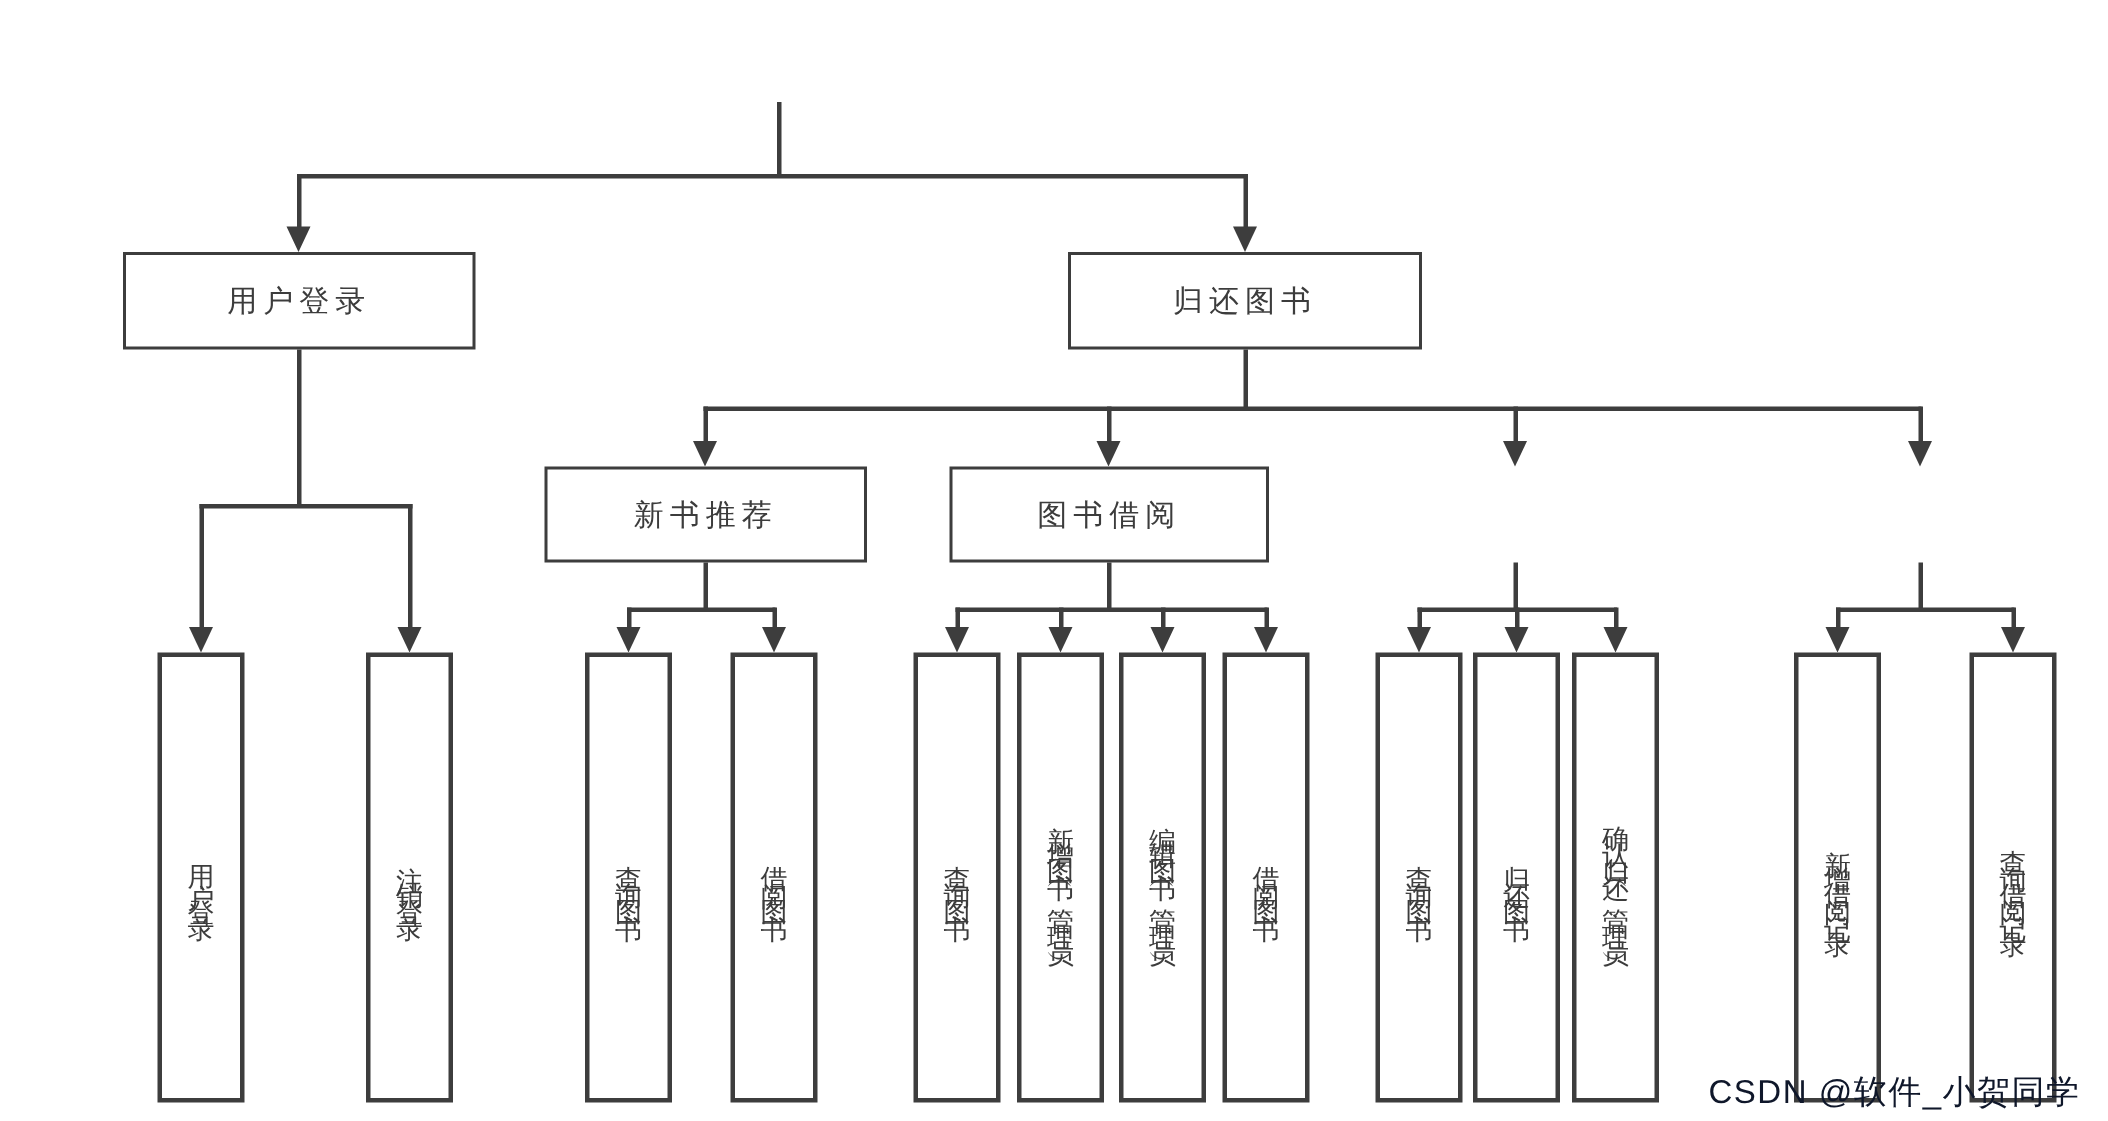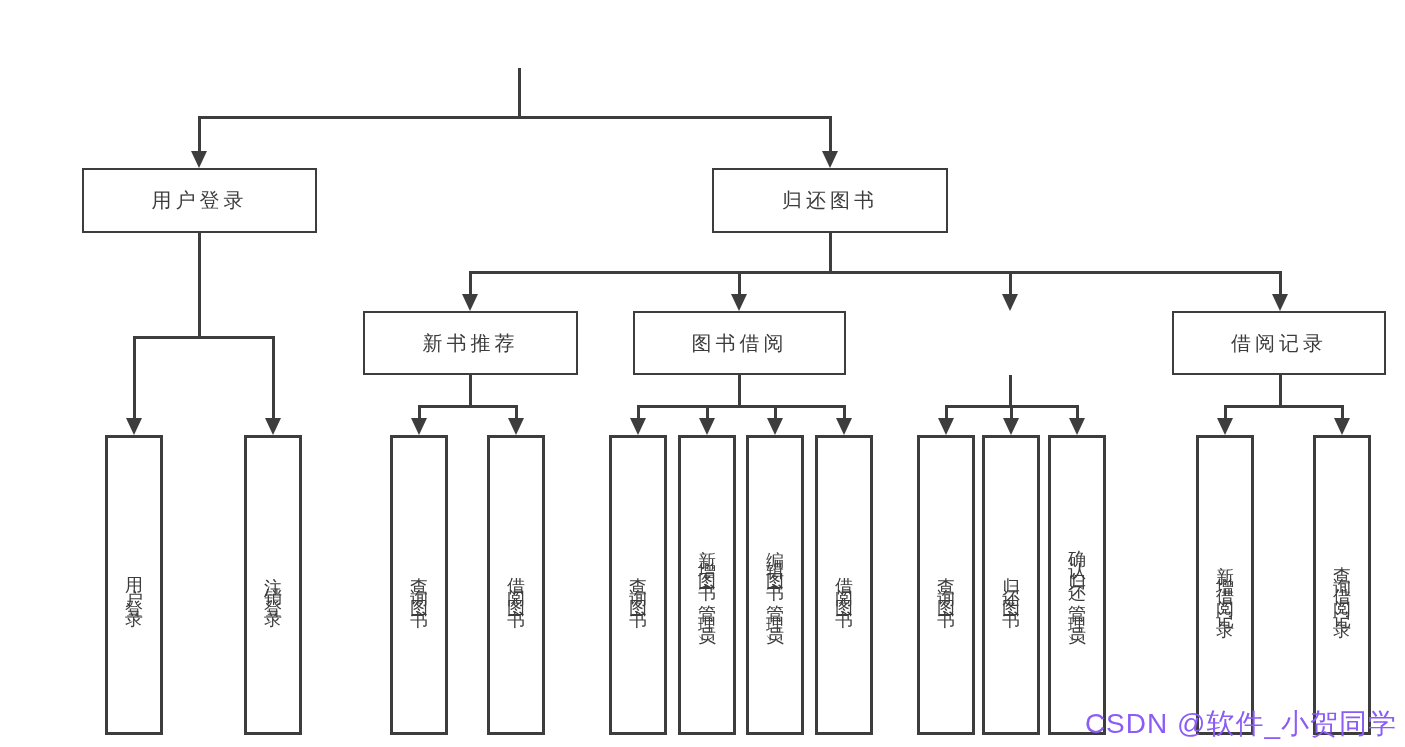--- a/index.html
+++ b/index.html
@@ -32,23 +32,23 @@
   .vline{position:absolute;width:2.5px;background:#3d3d3d;}
   .hline{position:absolute;height:2.5px;background:#3d3d3d;}
   .arrow{
     position:absolute;width:0;height:0;
     border-left:8px solid transparent;
     border-right:8px solid transparent;
     border-top:17px solid #3d3d3d;
   }
   .watermark{
     position:absolute;
-    right:8px;bottom:4px;
-    font-size:28px;
-    color:#8b5cf6;
+    right:18px;bottom:4px;
+    font-size:22px;
+    color:#0f172a;
     letter-spacing:1px;
     white-space:nowrap;
   }
 </style>
 </head>
 <body>
 
 <div class="stage">
 
 
@@ -75,21 +75,20 @@
   <div class="arrow" style="left:462px;top:294px;"></div>
   <div class="vline" style="left:738px;top:271px;height:24px;"></div>
   <div class="arrow" style="left:731px;top:294px;"></div>
   <div class="vline" style="left:1009px;top:271px;height:24px;"></div>
   <div class="arrow" style="left:1002px;top:294px;"></div>
   <div class="vline" style="left:1279px;top:271px;height:24px;"></div>
   <div class="arrow" style="left:1272px;top:294px;"></div>
 
   <div class="box hnode" style="left:633px;top:311px;width:213px;height:64px;">图书借阅</div>
   <div class="box hnode" style="left:363px;top:311px;width:215px;height:64px;">新书推荐</div>
-  <div class="box hnode" style="left:1172px;top:311px;width:214px;height:64px;">借阅记录</div>
 
   <div class="vline" style="left:469px;top:375px;height:32px;"></div>
   <div class="hline" style="left:418px;top:405px;width:99px;"></div>
   <div class="vline" style="left:418px;top:405px;height:14px;"></div>
   <div class="arrow" style="left:411px;top:418px;"></div>
   <div class="vline" style="left:515px;top:405px;height:14px;"></div>
   <div class="arrow" style="left:508px;top:418px;"></div>
 
   <div class="vline" style="left:738px;top:375px;height:32px;"></div>
   <div class="hline" style="left:637px;top:405px;width:208px;"></div>

